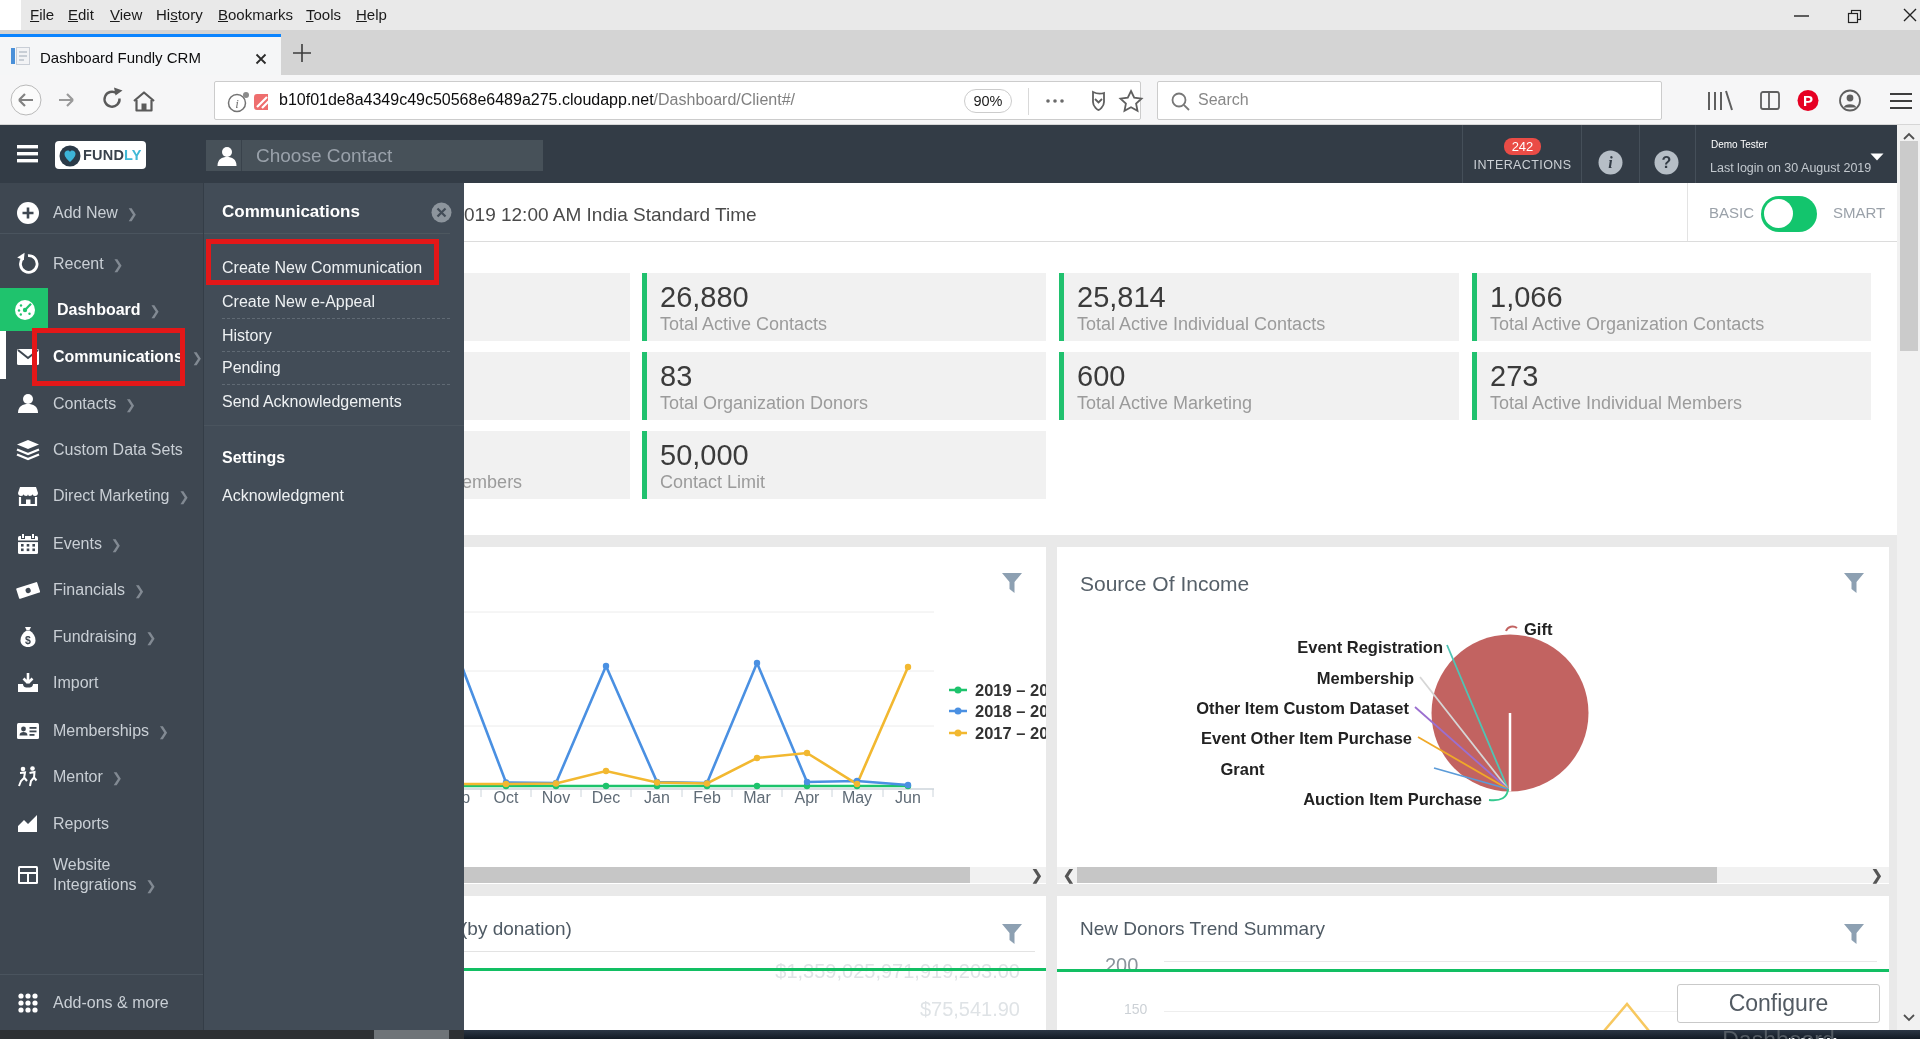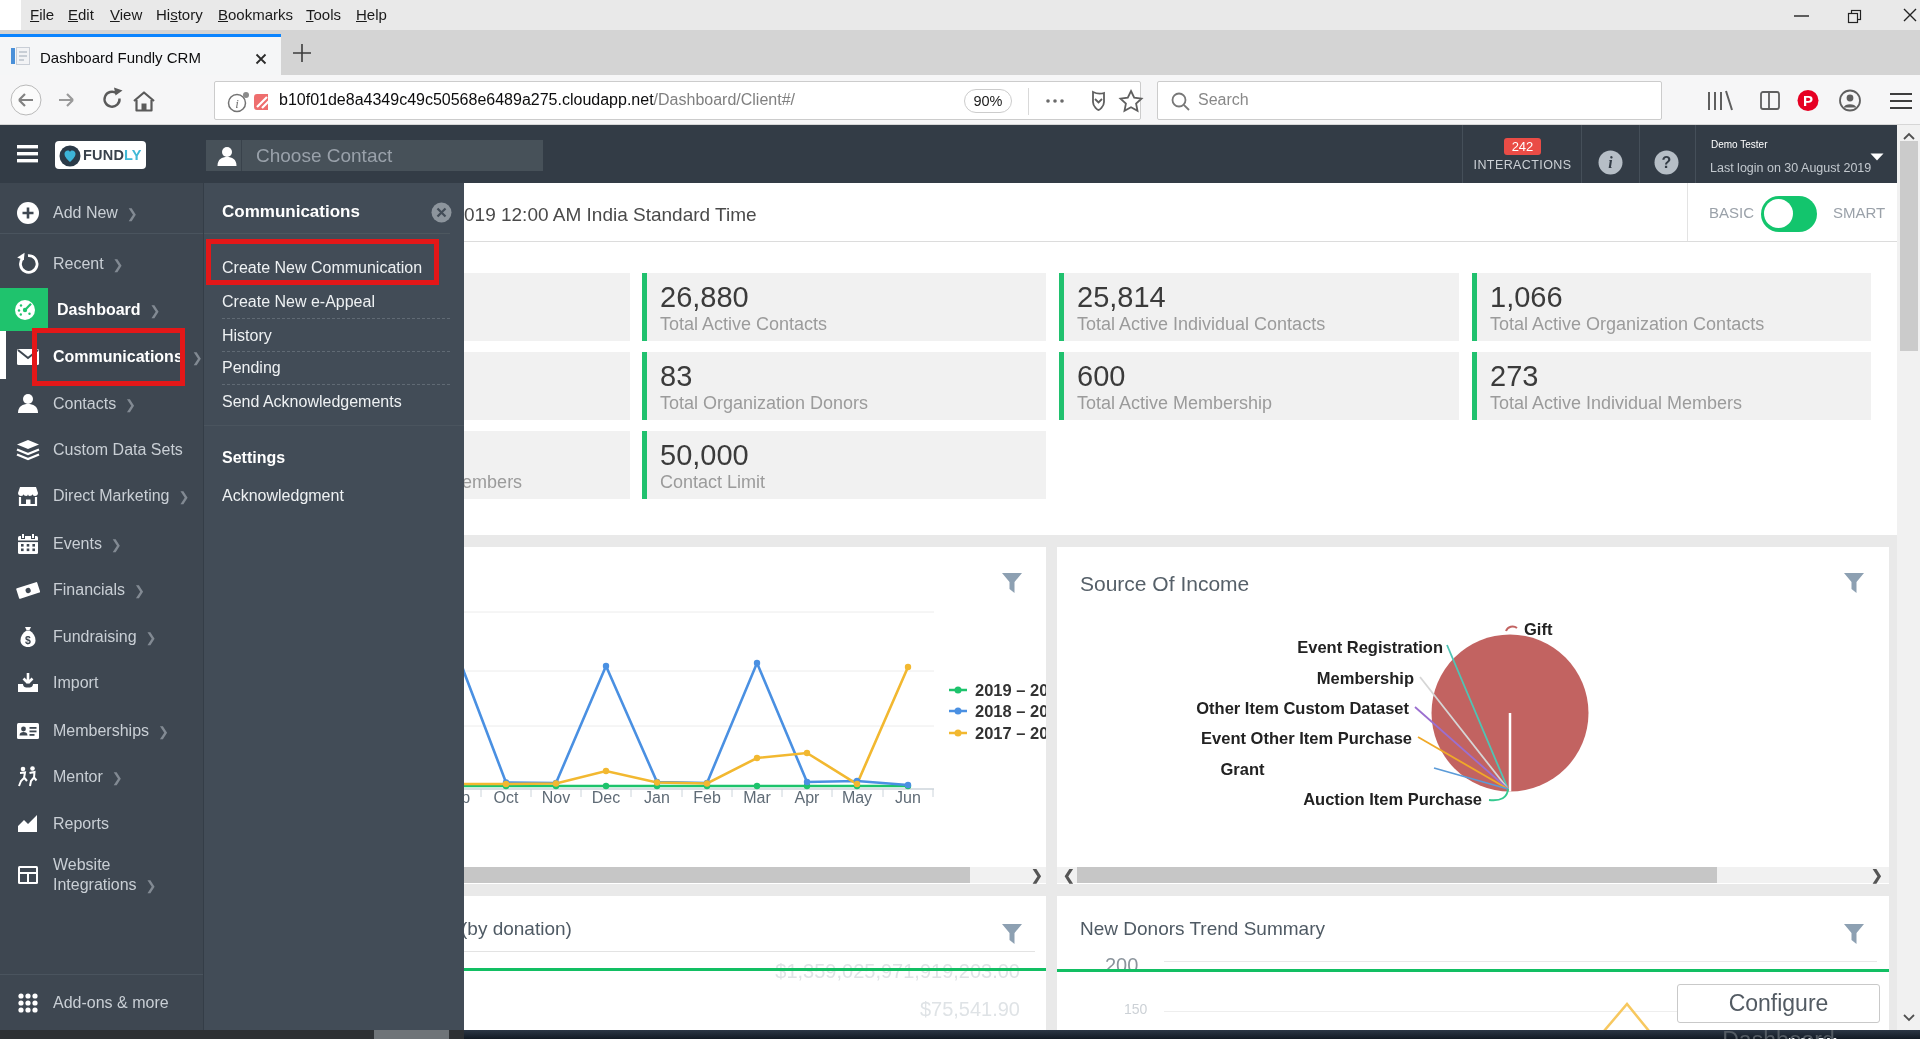--- a/index.html
+++ b/index.html
@@ -150,21 +150,21 @@
       <circle cx="11" cy="6" r="5" fill="#fff"></circle>
       <path d="M1.5 20 C1.5 13 6 11 11 11 C16 11 20.5 13 20.5 20 Z" fill="#fff"></path>
     </svg>
     <div class="abs" style="left:35px; top:0; width:1px; height:31px; background:#39424b;"></div>
     <span class="abs" style="left:50px; top:5px; font-size:19px; color:#99a1aa;">Choose Contact</span>
   </div>
   <div class="abs" style="left:1462px; top:0; width:1px; height:58px; background:#454f59;"></div>
   <div class="abs" style="left:1581px; top:0; width:1px; height:58px; background:#454f59;"></div>
   <div class="abs" style="left:1639px; top:0; width:1px; height:58px; background:#454f59;"></div>
   <div class="abs" style="left:1695px; top:0; width:1px; height:58px; background:#454f59;"></div>
-  <div class="abs" style="left:1504px; top:13px; width:37px; height:17px; background:#ea4c46; border-radius:3px; color:#fff; font-size:13px; text-align:center; line-height:17px;">242</div>
+  <div class="abs" style="left:1504px; top:13px; width:37px; height:17px; background:#ea4c46; border-radius:8px; color:#fff; font-size:13px; text-align:center; line-height:17px;">242</div>
   <div class="abs" style="left:1455px; top:33px; width:135px; text-align:center; font-size:12.5px; color:#ccd1d6; letter-spacing:0.4px;">INTERACTIONS</div>
   <svg class="abs" style="left:1598px; top:25px" width="25" height="25">
     <circle cx="12.5" cy="12.5" r="12" fill="#b6bec6"></circle>
     <text x="12.5" y="18" font-size="16" font-weight="bold" font-style="italic" font-family="Liberation Serif" fill="#333c46" text-anchor="middle">i</text>
   </svg>
   <svg class="abs" style="left:1654px; top:25px" width="25" height="25">
     <circle cx="12.5" cy="12.5" r="12" fill="#b6bec6"></circle>
     <text x="12.5" y="18" font-size="16" font-weight="bold" fill="#333c46" text-anchor="middle">?</text>
   </svg>
   <span class="abs" style="left:1711px; top:14px; font-size:10px; color:#fff;">Demo Tester</span>
@@ -385,21 +385,21 @@
   <div class="card" style="left:1008px; top:90px; width:399px; height:68px;">
       <span class="num">1,066</span>
       <span class="lbl">Total Active Organization Contacts</span>
     </div>
   <div class="card" style="left:178px; top:169px; width:404px; height:68px;">
       <span class="num">83</span>
       <span class="lbl">Total Organization Donors</span>
     </div>
   <div class="card" style="left:595px; top:169px; width:400px; height:68px;">
       <span class="num">600</span>
-      <span class="lbl">Total Active Membership</span>
+      <span class="lbl">Total Active Marketing</span>
     </div>
   <div class="card" style="left:1008px; top:169px; width:399px; height:68px;">
       <span class="num">273</span>
       <span class="lbl">Total Active Individual Members</span>
     </div>
   <div class="card" style="left:178px; top:248px; width:404px; height:68px;">
       <span class="num">50,000</span>
       <span class="lbl">Contact Limit</span>
     </div>
 

